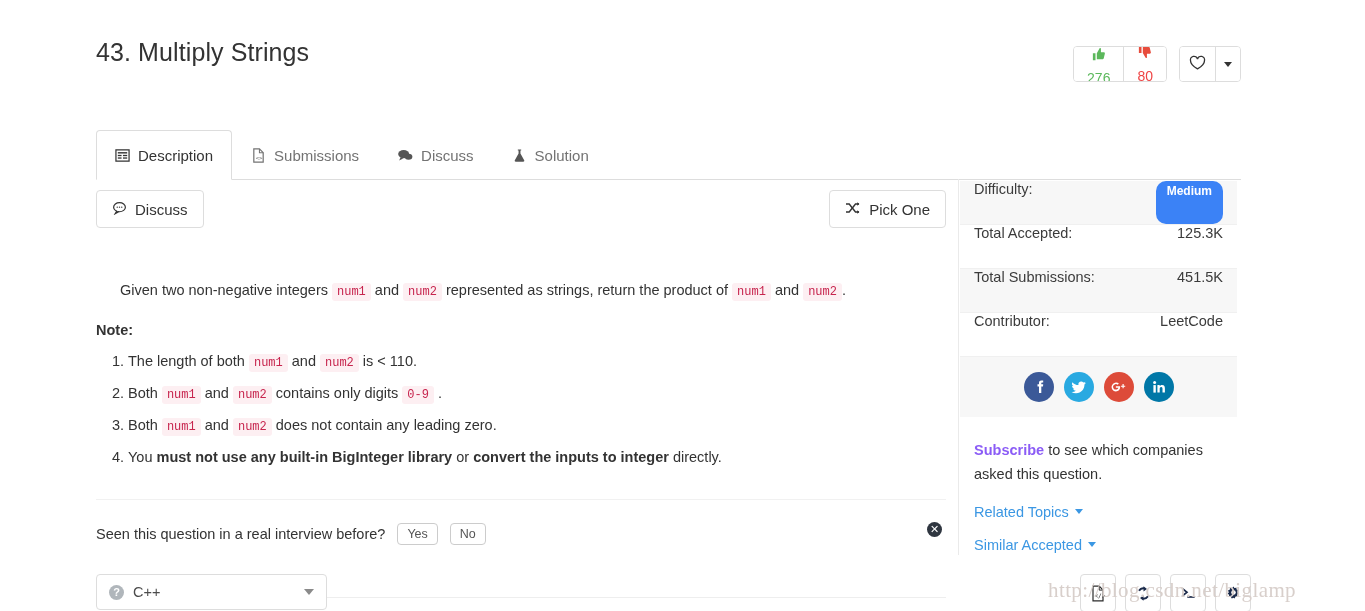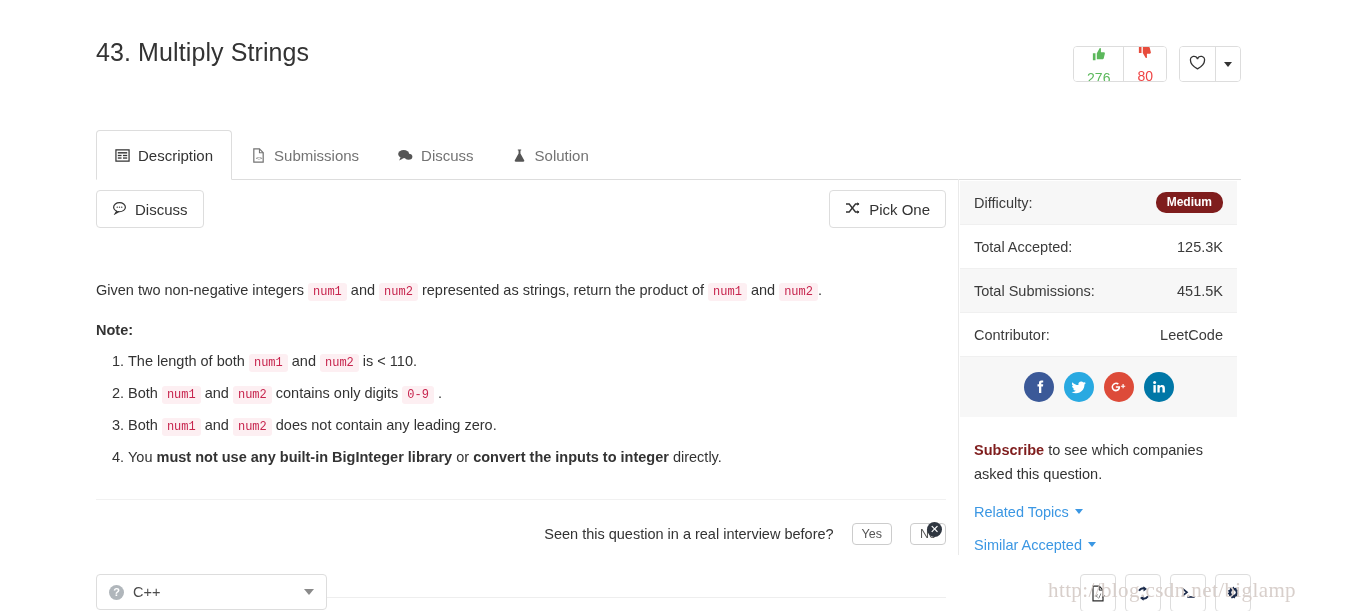--- a/index.html
+++ b/index.html
@@ -168,20 +168,21 @@
     position: absolute;
     right: 0;
     top: 0;
   }
 
   .desc {
     margin-top: 43px;
     font-size: 14.5px;
     line-height: 1.55;
     color: #333333;
+    margin-left: 24px;
   }
   code.inline {
     font-family: "Liberation Mono", monospace;
     font-size: 12px;
     background: #fdeff2;
     color: #c7254e;
     padding: 2px 5px;
     border-radius: 3px;
     white-space: nowrap;
   }
@@ -203,24 +204,23 @@
     margin-top: 30px;
     border-top: 1px solid #f1f1f1;
   }
 
   .seen-row {
     position: relative;
     margin-top: 17px;
     height: 34px;
     display: flex;
     align-items: center;
-    gap: 18px;
+    gap: 12px;
     font-size: 14.5px;
     color: #333333;
-    justify-content: flex-end;
   }
   .mini-btn {
     border: 1px solid #cccccc;
     border-radius: 4px;
     background: #ffffff;
     color: #555555;
     font-size: 12.5px;
     padding: 3px 9px;
     cursor: pointer;
     font-family: "Liberation Sans", sans-serif;
@@ -310,32 +310,31 @@
   }
   .sidebar {
     position: absolute;
     left: 960px;
     top: 181px;
     width: 277px;
   }
   .stat-row {
     height: 44px;
     display: flex;
-    align-items: center;
     justify-content: space-between;
     padding: 0 14px;
     box-sizing: border-box;
     font-size: 14.5px;
     border-bottom: 1px solid #f0f0f0;
   }
   .stat-row.shade { background: #f7f7f7; }
   .stat-label { color: #3b3b3b; }
   .stat-value { color: #3b3b3b; }
   .badge-medium {
-    background: #7f1d1d;
+    background: #3b82f6;
     color: #ffffff;
     font-size: 12px;
     font-weight: bold;
     border-radius: 10px;
     padding: 3px 11px;
     line-height: 1.2;
   }
   .social-row {
     height: 60px;
     background: #f7f7f7;
@@ -353,21 +352,21 @@
     color: #ffffff;
     cursor: pointer;
   }
   .sub-text {
     margin-top: 22px;
     padding: 0 14px;
     font-size: 14.5px;
     line-height: 1.65;
     color: #333333;
   }
-  .sub-link { color: #7f1d1d; font-weight: bold; cursor: pointer; }
+  .sub-link { color: #8b5cf6; font-weight: bold; cursor: pointer; }
   .side-link {
     padding: 0 14px;
     margin-top: 17px;
     font-size: 14.5px;
     color: #3b97e3;
     cursor: pointer;
     display: flex;
     align-items: center;
     gap: 6px;
   }

